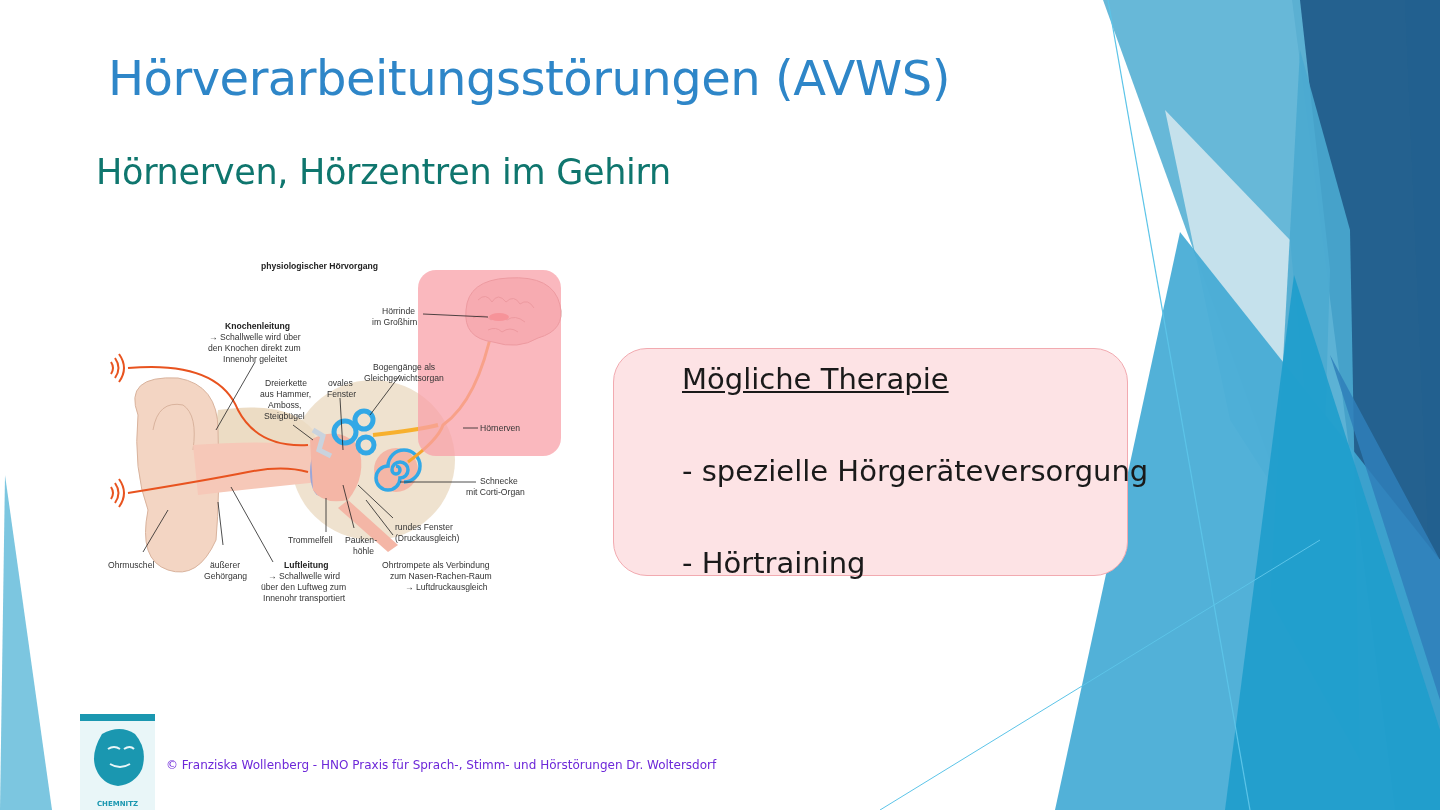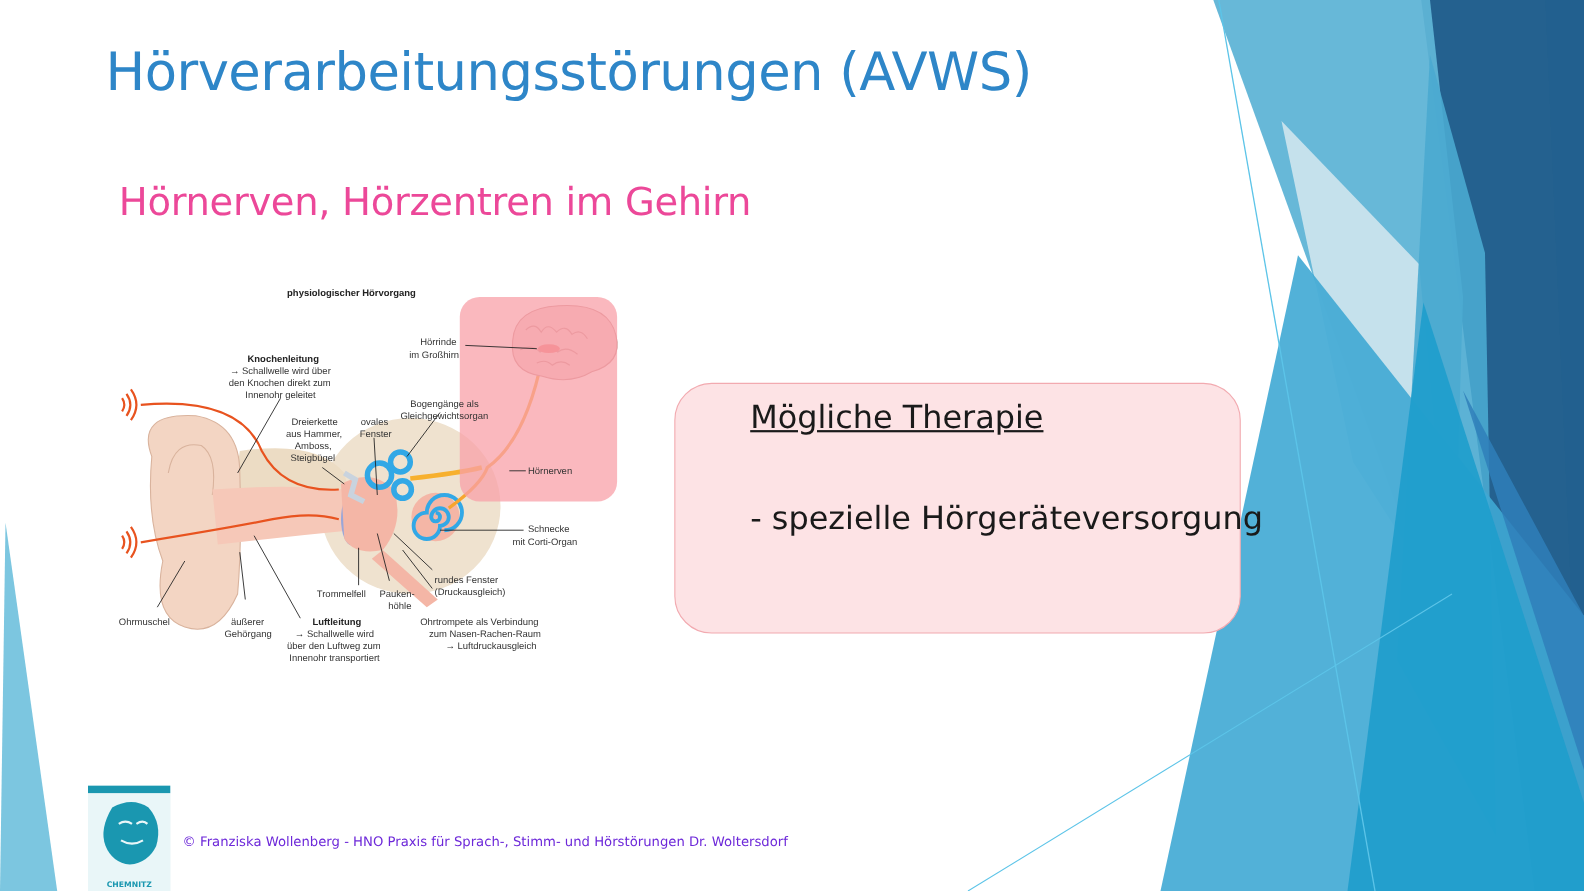--- a/index.html
+++ b/index.html
@@ -2,28 +2,28 @@
 <html><head>
 <meta charset="utf-8">
 <style>
   html, body { margin: 0; padding: 0; }
   body {
     width: 1440px; height: 810px; overflow: hidden; position: relative;
     background: #ffffff; font-family: "DejaVu Sans", sans-serif;
   }
   .deco { position: absolute; left: 0; top: 0; width: 1440px; height: 810px; pointer-events: none; }
   .slide-title {
-    position: absolute; left: 96px; top: 38px; margin: 0;
+    position: absolute; left: 96px; top: 38px; margin: 12px;
     font-family: "DejaVu Sans", sans-serif; font-weight: normal;
     font-size: 48px; color: #2e86c8; letter-spacing: -0.5px; white-space: nowrap;
   }
   .slide-subtitle {
-    position: absolute; left: 96px; top: 152px; margin: 12px;
+    position: absolute; left: 96px; top: 152px; margin: 0;
     font-family: "DejaVu Sans", sans-serif; font-weight: normal;
-    font-size: 35px; color: #ec4899; letter-spacing: -0.3px; white-space: nowrap;
+    font-size: 35px; color: #0f766e; letter-spacing: -0.3px; white-space: nowrap;
   }
   .figure { position: absolute; left: 98px; top: 250px; width: 480px; height: 365px; }
   .figure svg { width: 100%; height: 100%; }
   .fig-label { font-family: "Liberation Sans", sans-serif; font-size: 8.6px; fill: #333; }
   .fig-label-b { font-family: "Liberation Sans", sans-serif; font-size: 8.6px; fill: #222; font-weight: bold; }
   .therapy-box {
     position: absolute; left: 613px; top: 348px; width: 515px; height: 228px;
     background: #fde3e5; border: 1px solid #f2aab0; border-radius: 34px; box-sizing: border-box;
   }
   .therapy-text {
@@ -179,20 +179,21 @@
     <text class="fig-label" x="307" y="340">→ Luftdruckausgleich</text>
   </svg>
 </div>
 
 <div class="therapy-box">
   <div class="therapy-text">
     <span class="therapy-heading">Mögliche Therapie</span>
     <div class="therapy-gap"></div>
     <span class="therapy-line">- spezielle Hörgeräteversorgung</span>
     <div class="therapy-gap"></div>
+    <span class="therapy-line">- Hörtraining</span>
   </div>
 </div>
 
 <div class="logo">
   <div class="logo-bar"></div>
   <svg width="75" height="80" viewBox="0 0 75 80" style="position:absolute;left:0;top:0;">
     <path d="M22,20 Q40,10 55,20 Q68,35 62,55 Q55,70 38,72 Q22,70 16,55 Q10,40 22,20 Z" fill="#1a97b0"></path>
     <path d="M28,35 q6,-4 12,0 M44,35 q6,-4 10,0 M30,50 q10,6 20,0" stroke="#e9f6f8" stroke-width="2" fill="none"></path>
   </svg>
   <span class="logo-text">CHEMNITZ</span>

